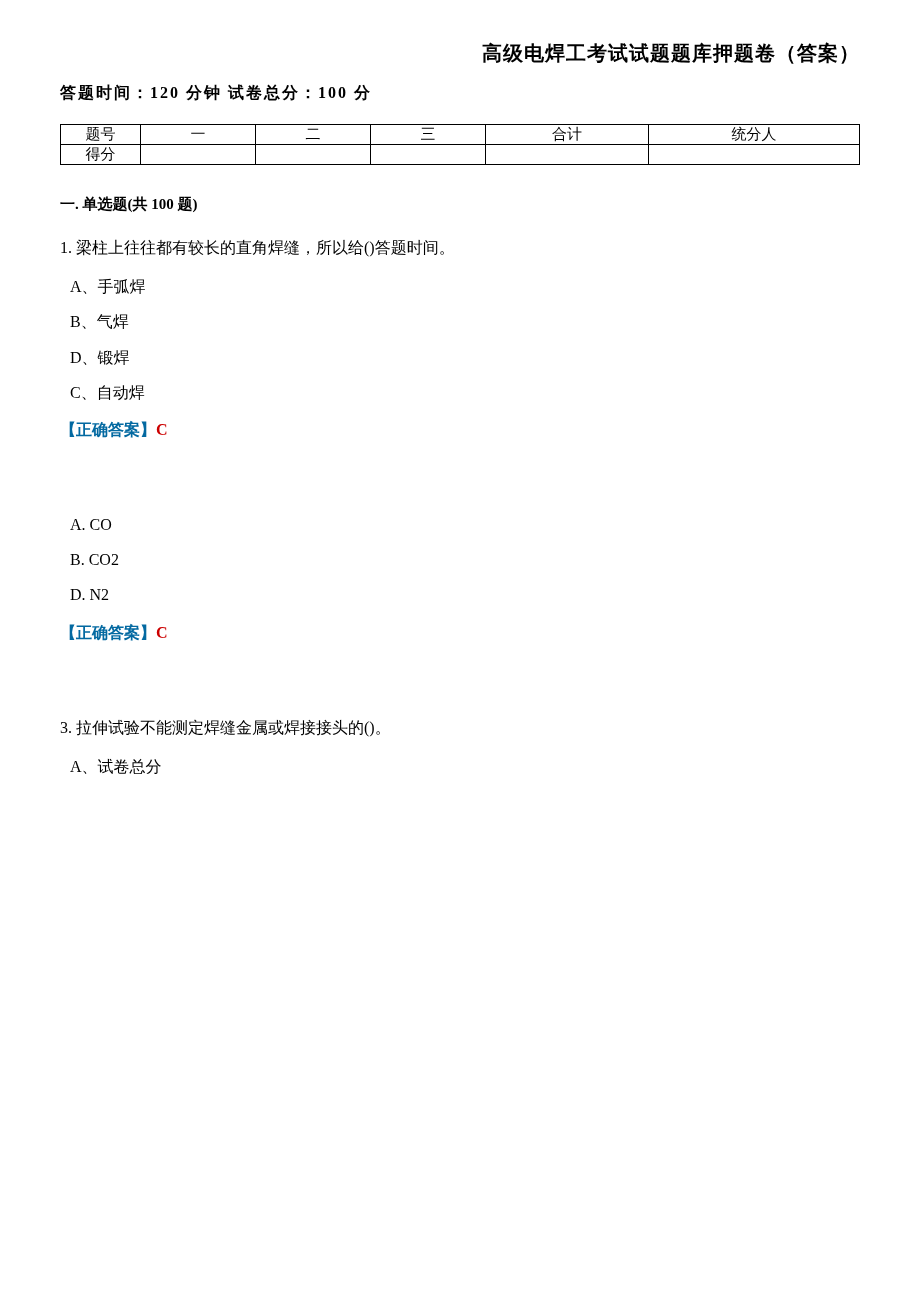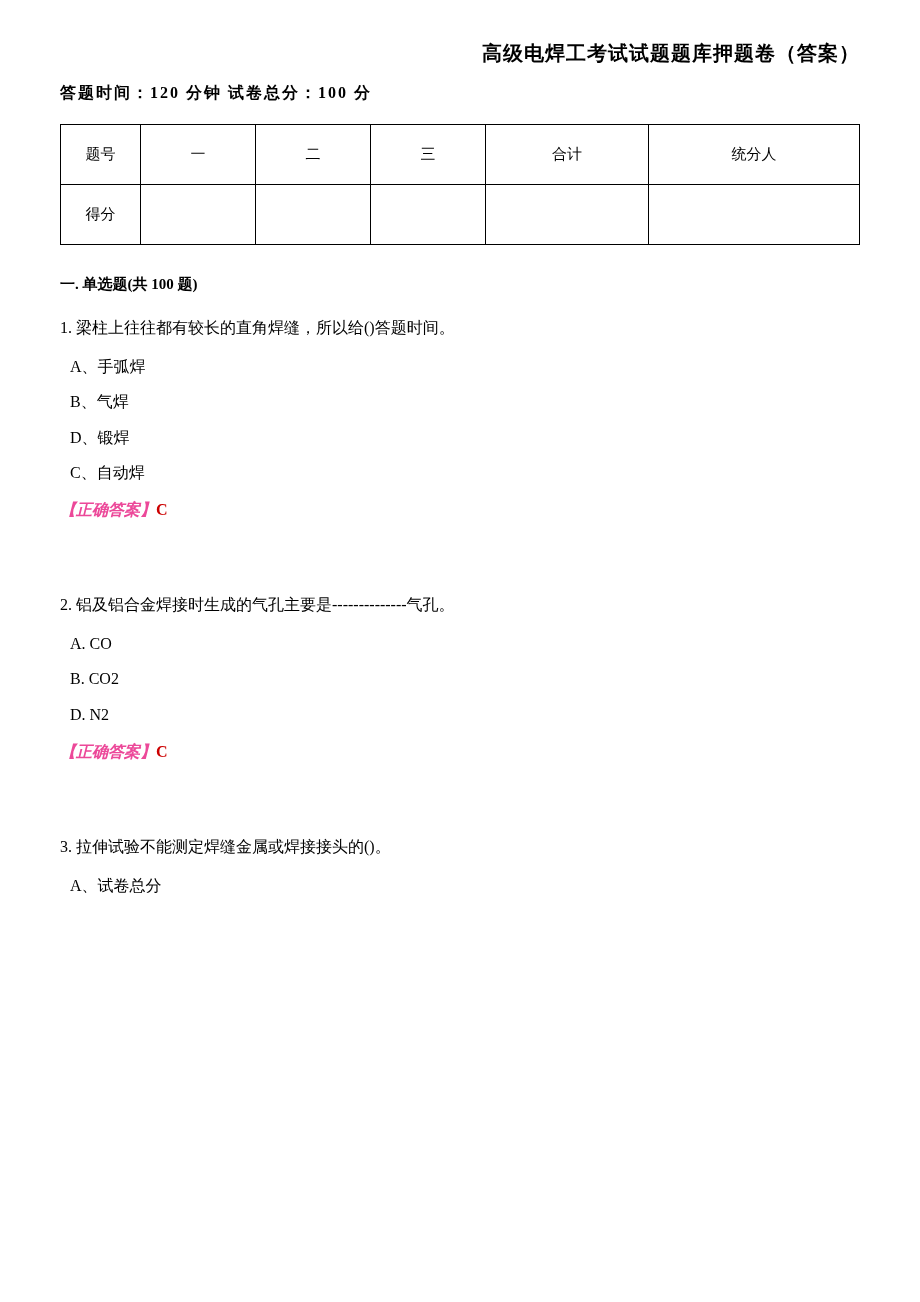--- a/index.html
+++ b/index.html
@@ -31,21 +31,21 @@
       letter-spacing: 2px;
     }
     .score-table {
       width: 100%;
       border-collapse: collapse;
       margin-bottom: 30px;
     }
     .score-table td {
       border: 1px solid #000;
       text-align: center;
-      padding: 20px 10px;
+      padding: 0 10px;
       font-size: 15px;
     }
     .score-table td:first-child {
       width: 80px;
     }
     .section-title {
       font-size: 15px;
       font-weight: bold;
       margin-bottom: 20px;
       margin-top: 10px;
@@ -65,22 +65,21 @@
       line-height: 1.7;
     }
     .answer {
       color: #cc0000;
       font-size: 16px;
       font-weight: bold;
       margin-top: 14px;
       margin-bottom: 10px;
     }
     .answer-bracket {
-      color: #ec4899;
-      font-style: italic;
+      color: #0369a1;
     }
     .spacer {
       height: 40px;
     }
   </style>
 </head>
 <body>
 
 <div class="page-title">高级电焊工考试试题题库押题卷（答案）</div>
 
@@ -116,21 +115,20 @@
   <div class="option">D、锻焊</div>
   <div class="option">C、自动焊</div>
   <div class="answer">
     <span class="answer-bracket">【正确答案】</span><span>C</span>
   </div>
 </div>
 
 <div class="spacer"></div>
 
 <div class="question-block">
-  <div class="question-text">2. <span>铝及铝合金焊接时生成的气孔主要是--------------气孔。</span></div>
   <div class="option">A. CO</div>
   <div class="option">B. CO2</div>
   <div class="option">D. N2</div>
   <div class="answer">
     <span class="answer-bracket">【正确答案】</span><span>C</span>
   </div>
 </div>
 
 <div class="spacer"></div>
 

